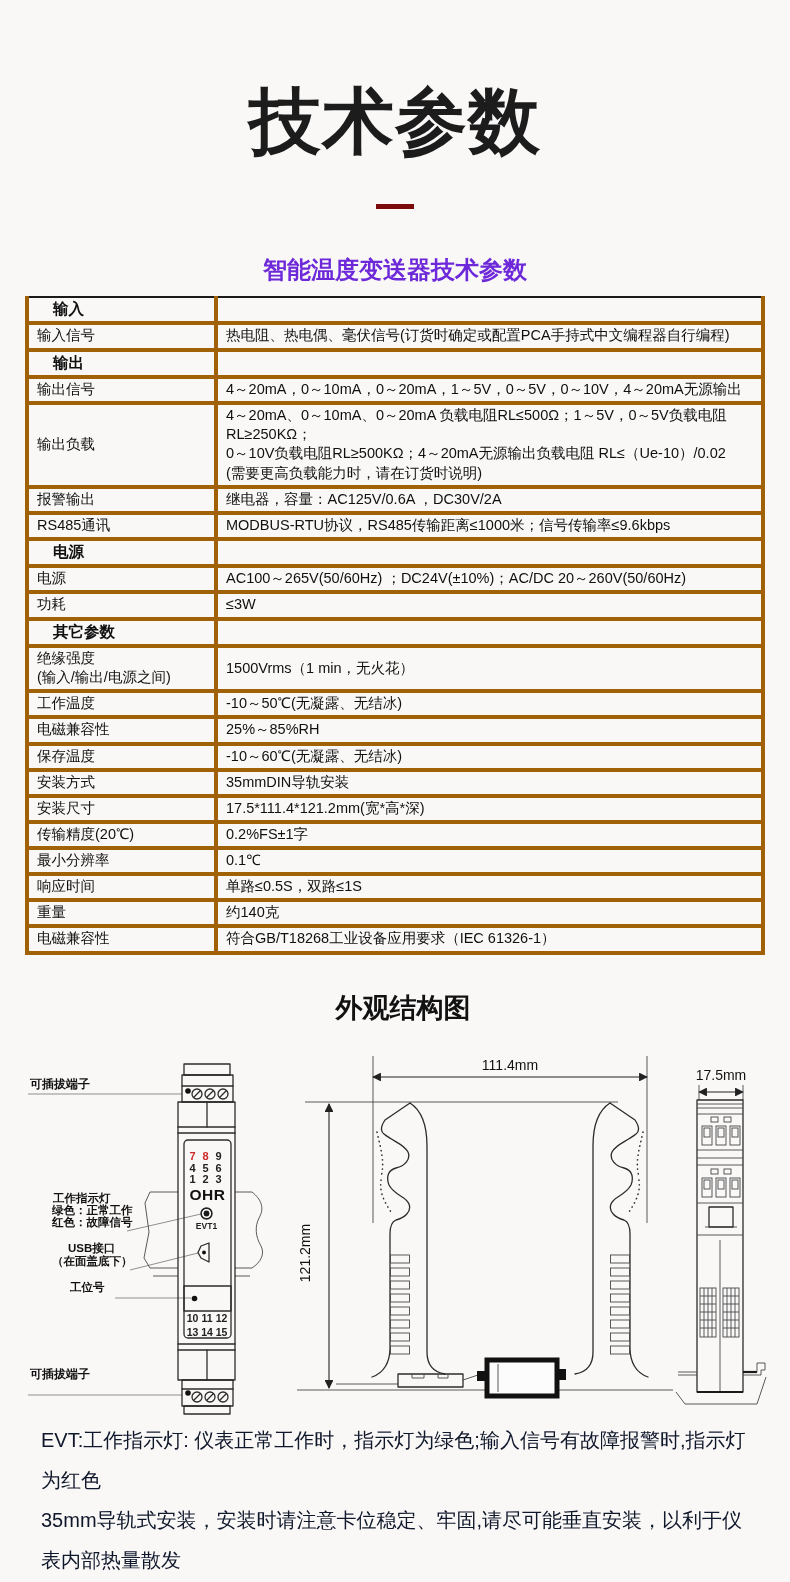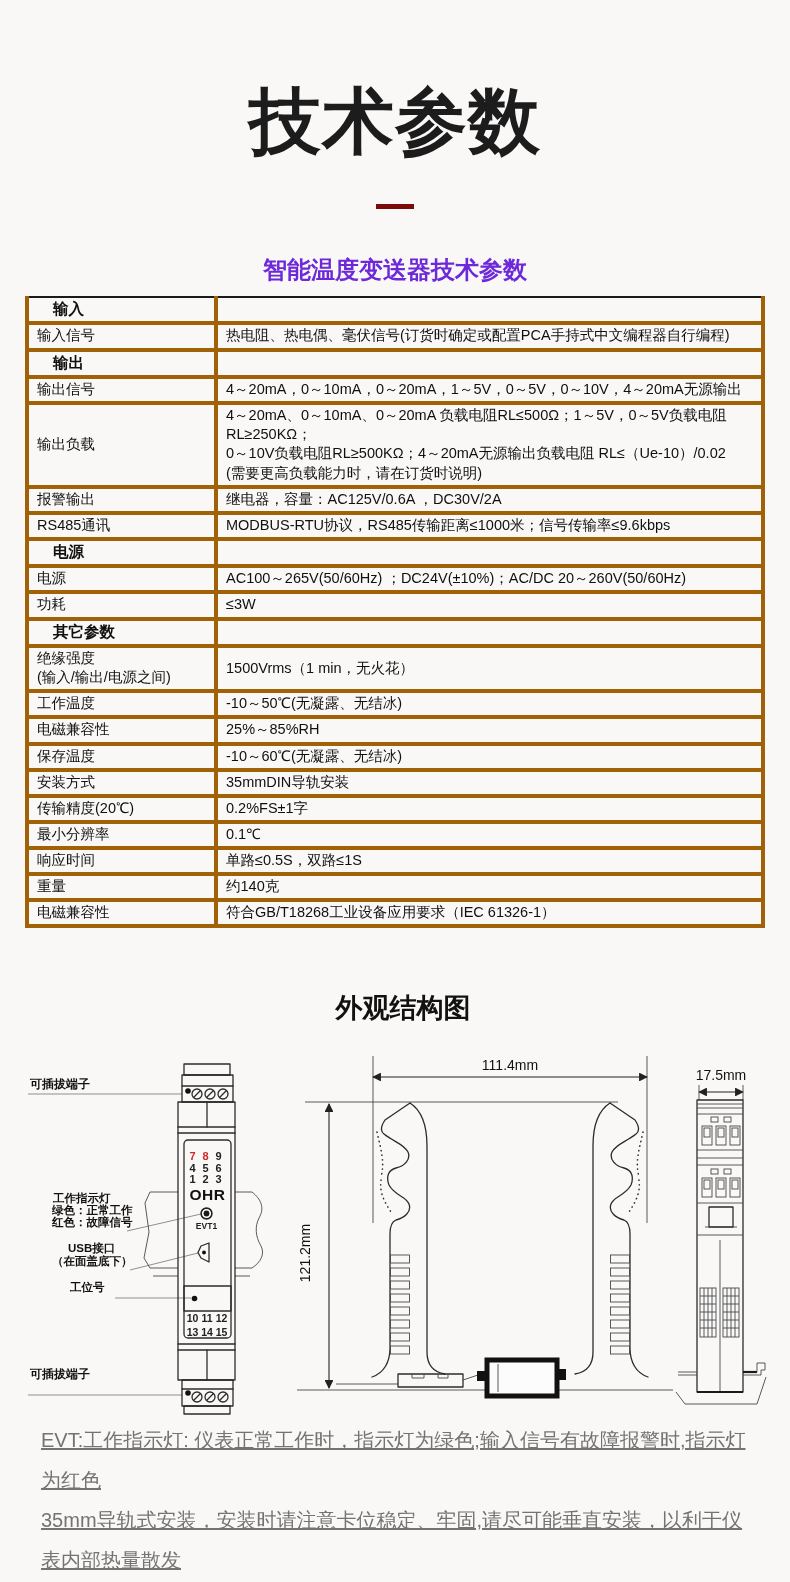--- a/index.html
+++ b/index.html
@@ -30,21 +30,21 @@
   }
   table.spec td.label { width:153px; font-weight:500; }
   table.spec tr.section td { font-weight:bold; font-size:15.5px; border-top-width:2px; border-bottom-width:2px; border-top-color:#1a1a1a; border-bottom-color:#1a1a1a;padding-left:24px; }
   .section-title {
     position:absolute; top:982px; left:0; width:100%; margin:8px;
     text-align:center; font-size:27px; font-weight:600; color:#111;
   }
   svg.structure { position:absolute; top:1035px; left:0; }
   .notes {
     position:absolute; top:1420px; left:41px; width:716px;
-    font-size:20px; line-height:40px; color:#737373;text-decoration:underline;
+    font-size:20px; line-height:40px; color:#0f172a;
   }
   .notes p { margin:0; }
 
   
   .ln    { stroke:#2b2b2b; stroke-width:1.3; fill:none; stroke-linejoin:round; stroke-linecap:round; }
   .thin  { stroke:#474747; stroke-width:0.9; fill:none; }
   .thick { stroke:#1a1a1a; stroke-width:2.2; fill:none; }
   .leader{ stroke:#8f8f8f; stroke-width:1; fill:none; }
   .dim   { stroke:#222; stroke-width:1.1; fill:none; }
   .dots  { stroke:#333; stroke-width:1.6; stroke-dasharray:0.3 4.4; stroke-linecap:round; fill:none; }
@@ -127,20 +127,24 @@
           <td class="label">电磁兼容性</td>
           <td class="value">25%～85%RH</td>
         </tr>
         <tr class="item">
           <td class="label">保存温度</td>
           <td class="value">-10～60℃(无凝露、无结冰)</td>
         </tr>
         <tr class="item">
           <td class="label">安装方式</td>
           <td class="value">35mmDIN导轨安装</td>
+        </tr>
+        <tr class="item">
+          <td class="label">安装尺寸</td>
+          <td class="value">17.5*111.4*121.2mm(宽*高*深)</td>
         </tr>
         <tr class="item">
           <td class="label">传输精度(20℃)</td>
           <td class="value">0.2%FS±1字</td>
         </tr>
         <tr class="item">
           <td class="label">最小分辨率</td>
           <td class="value">0.1℃</td>
         </tr>
         <tr class="item">

